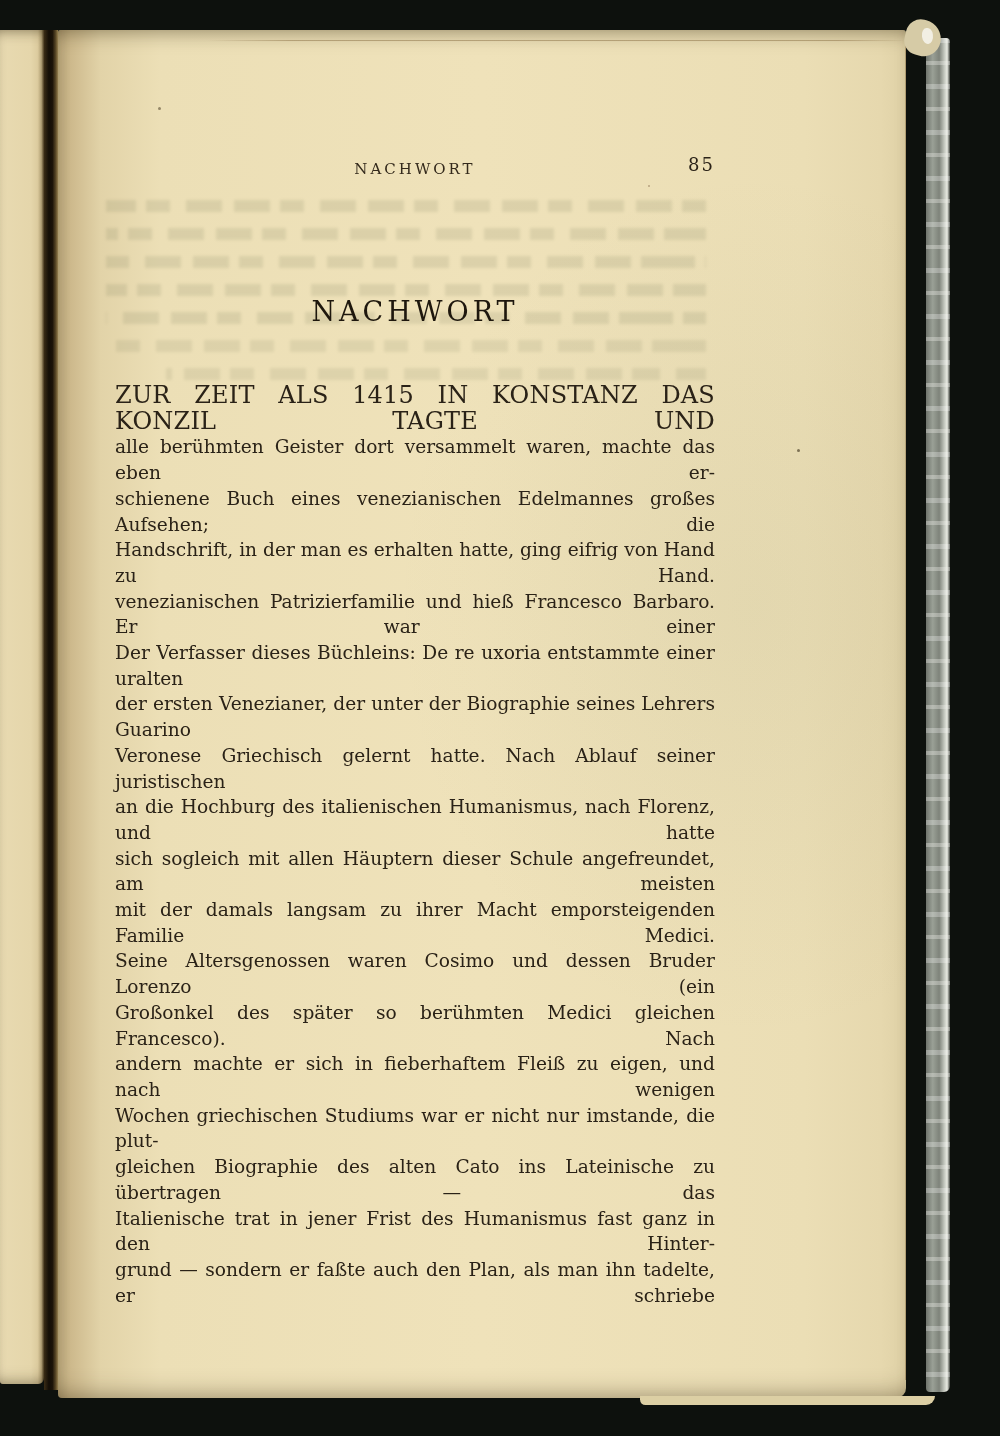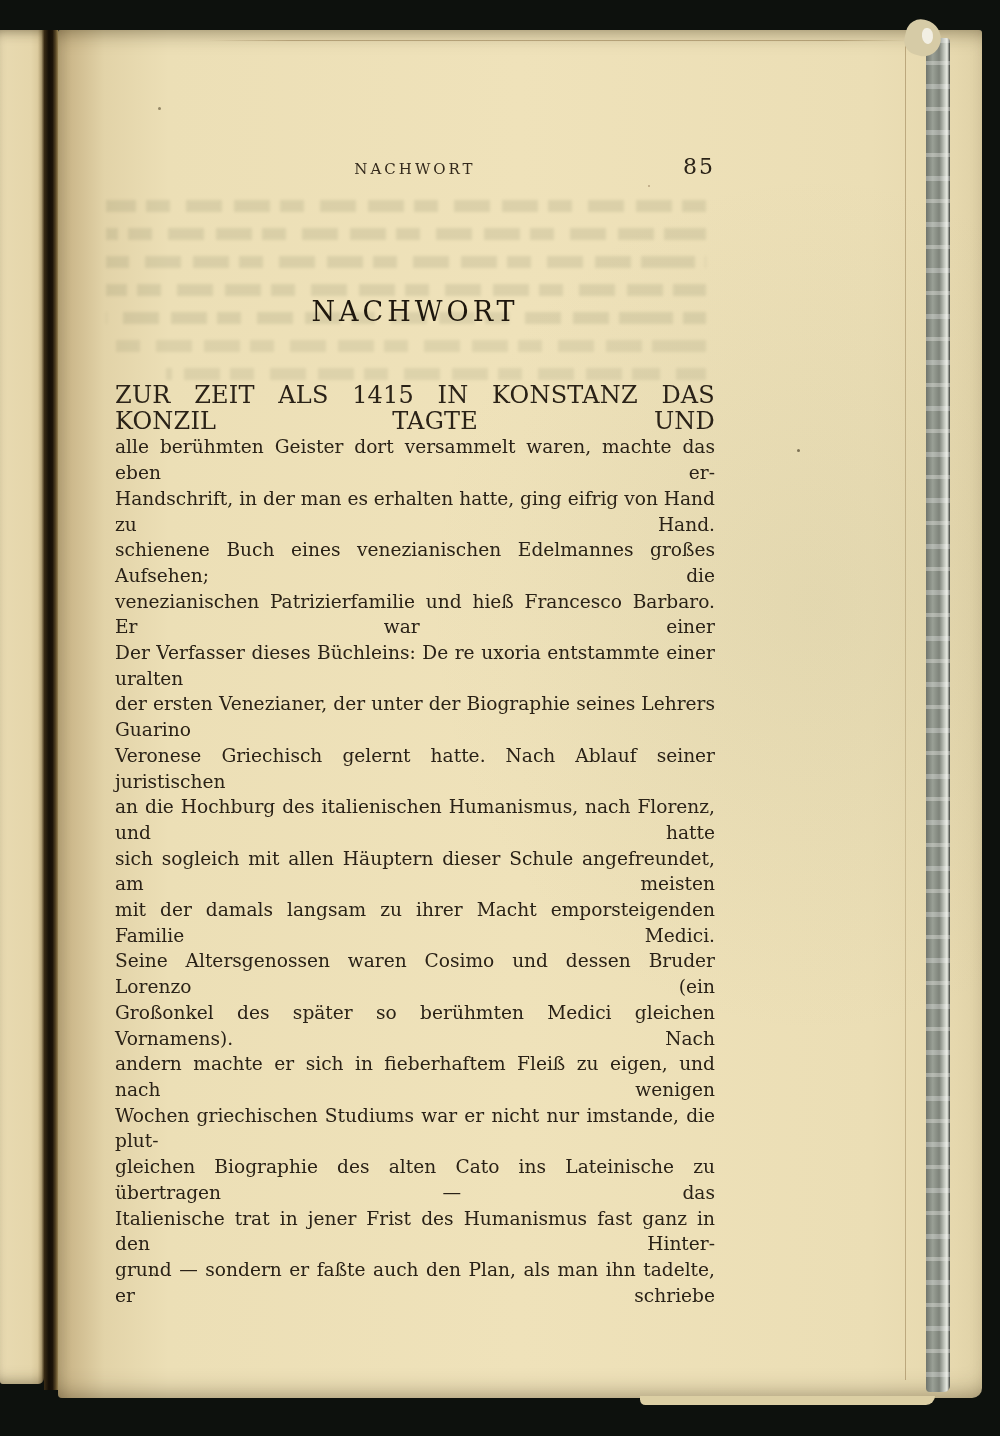--- a/index.html
+++ b/index.html
@@ -15,21 +15,21 @@
     position:absolute;left:0;top:30px;width:44px;height:1354px;
     background:linear-gradient(90deg,#e8dab1 0%,#e5d6ab 70%,#dccb9e 86%,#b4a277 94%,#4a3c22 100%);
     border-radius:0 0 6px 3px;
     box-shadow:inset 0 10px 14px -10px rgba(50,38,15,.6), inset 0 -12px 16px -12px rgba(50,38,15,.55);
   }
   .gutter{
     position:absolute;left:44px;top:30px;width:14px;height:1360px;
     background:linear-gradient(90deg,#3a2c15 0%,#140e06 35%,#1b1308 60%,#5d4b28 85%,#95804f 100%);
   }
   .main-page{
-    position:absolute;left:58px;top:30px;width:924px;height:1368px;
+    position:absolute;left:58px;top:30px;width:848px;height:1368px;
     background:
       radial-gradient(ellipse 60% 45% at 82% 42%, rgba(150,152,118,0.10), rgba(150,152,118,0) 70%),
       linear-gradient(90deg,#b7a478 0%,#cdb98c 1.5%,#e2d3a8 5%,#ecdfb6 12%,#efe2ba 50%,#ebdeb5 88%,#e6d8ae 97%,#dfd1a6 100%);
     border-radius:2px 3px 10px 4px;
     box-shadow:inset 0 16px 20px -15px rgba(60,45,20,.55), inset 0 -18px 24px -17px rgba(60,45,20,.5);
   }
   .edge-line-top{
     position:absolute;left:150px;top:10px;width:700px;height:1px;
     background:linear-gradient(90deg,rgba(130,102,58,0) 0%,rgba(130,102,58,.45) 12%,rgba(130,102,58,.45) 90%,rgba(130,102,58,0) 100%);
   }
@@ -79,21 +79,21 @@
     position:absolute;left:57px;top:0;width:600px;height:100%;
     color:#2b2318;
   }
   .running-header{
     position:absolute;top:130px;left:0;width:100%;
     text-align:center;font-size:15px;letter-spacing:3px;
     color:#342a1c;font-variant:normal;
   }
   .page-num{
     position:absolute;top:124px;right:0;
-    font-size:22px;letter-spacing:2px;color:#2b2318;
+    font-size:18px;letter-spacing:2px;color:#2b2318;
   }
   .chapter-title{
     position:absolute;top:266px;left:0;width:100%;
     text-align:center;font-size:27px;letter-spacing:4px;
     color:#1e170d;
   }
   .body-text{
     position:absolute;top:353px;left:0;width:600px;
     font-size:18.6px;line-height:25.7px;color:#2a2217;
   }
@@ -129,31 +129,31 @@
   <div class="ghost g6"></div>
   <div class="ghost g7"></div>
 
   <div class="text-block">
     <div class="running-header">NACHWORT</div>
     <div class="page-num">85</div>
     <div class="chapter-title">NACHWORT</div>
     <div class="body-text">
         <div class="line first">ZUR ZEIT ALS 1415 IN KONSTANZ DAS KONZIL TAGTE UND</div>
         <div class="line">alle berühmten Geister dort versammelt waren, machte das eben er-</div>
+        <div class="line">schienene Buch eines venezianischen Edelmannes großes Aufsehen; die</div>
         <div class="line">Handschrift, in der man es erhalten hatte, ging eifrig von Hand zu Hand.</div>
-        <div class="line">schienene Buch eines venezianischen Edelmannes großes Aufsehen; die</div>
         <div class="line">venezianischen Patrizierfamilie und hieß Francesco Barbaro. Er war einer</div>
         <div class="line">Der Verfasser dieses Büchleins: De re uxoria entstammte einer uralten</div>
         <div class="line">der ersten Venezianer, der unter der Biographie seines Lehrers Guarino</div>
         <div class="line">Veronese Griechisch gelernt hatte. Nach Ablauf seiner juristischen</div>
         <div class="line">an die Hochburg des italienischen Humanismus, nach Florenz, und hatte</div>
         <div class="line">sich sogleich mit allen Häuptern dieser Schule angefreundet, am meisten</div>
         <div class="line">mit der damals langsam zu ihrer Macht emporsteigenden Familie Medici.</div>
         <div class="line">Seine Altersgenossen waren Cosimo und dessen Bruder Lorenzo (ein</div>
-        <div class="line">Großonkel des später so berühmten Medici gleichen Vornamens). Nach</div>
+        <div class="line">Großonkel des später so berühmten Medici gleichen Francesco). Nach</div>
         <div class="line">andern machte er sich in fieberhaftem Fleiß zu eigen, und nach wenigen</div>
         <div class="line">Wochen griechischen Studiums war er nicht nur imstande, die plut-</div>
         <div class="line">gleichen Biographie des alten Cato ins Lateinische zu übertragen — das</div>
         <div class="line">Italienische trat in jener Frist des Humanismus fast ganz in den Hinter-</div>
         <div class="line">grund — sondern er faßte auch den Plan, als man ihn tadelte, er schriebe</div>
       </div>
   </div>
 
   <div class="speck s1"></div>
   <div class="speck s2"></div>

